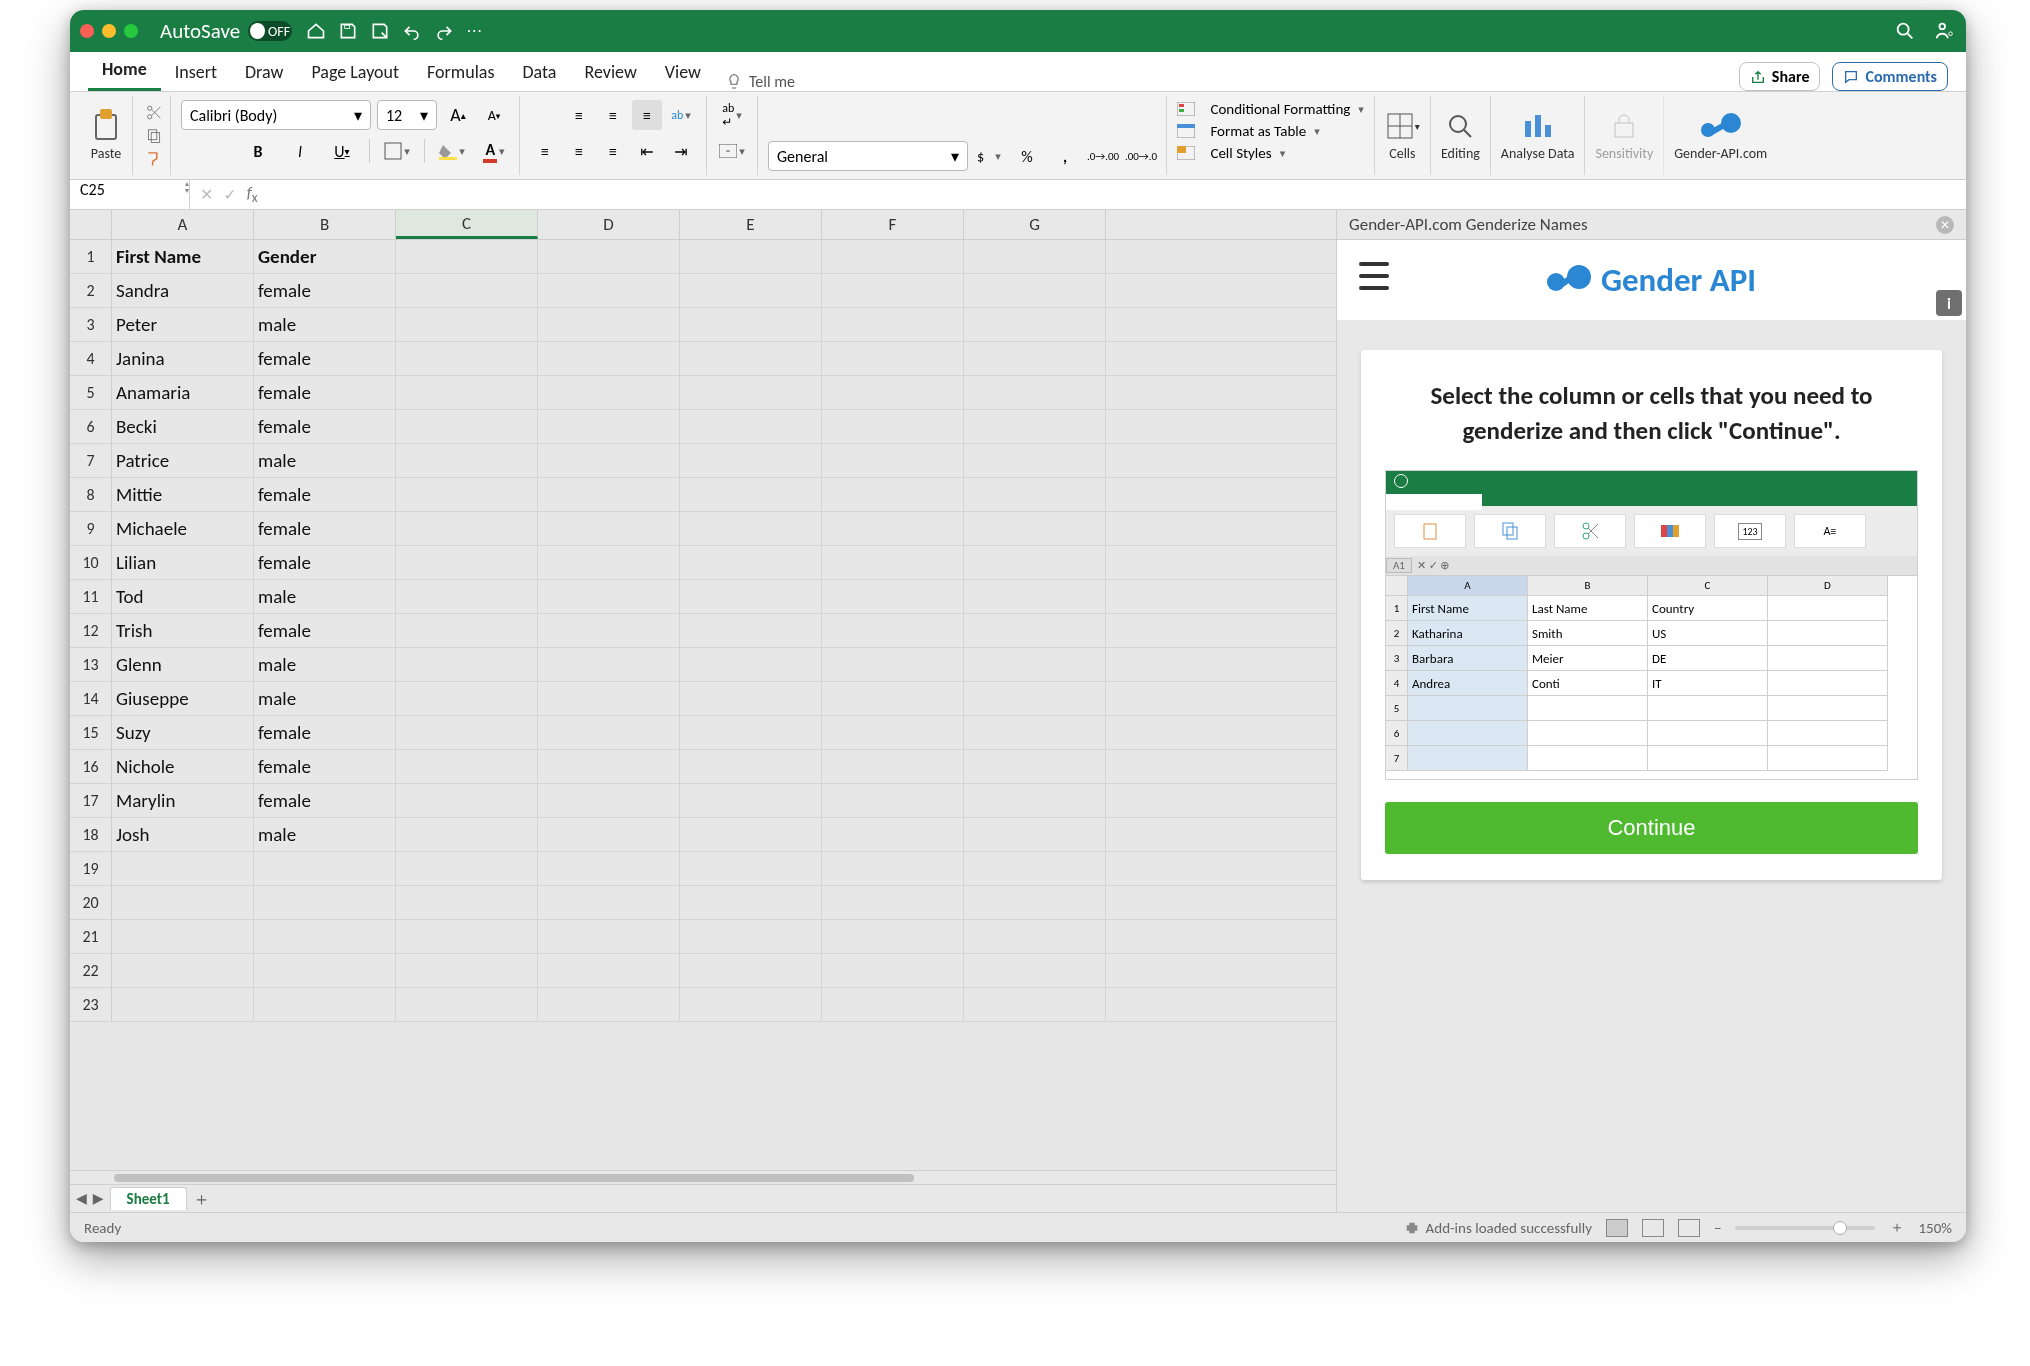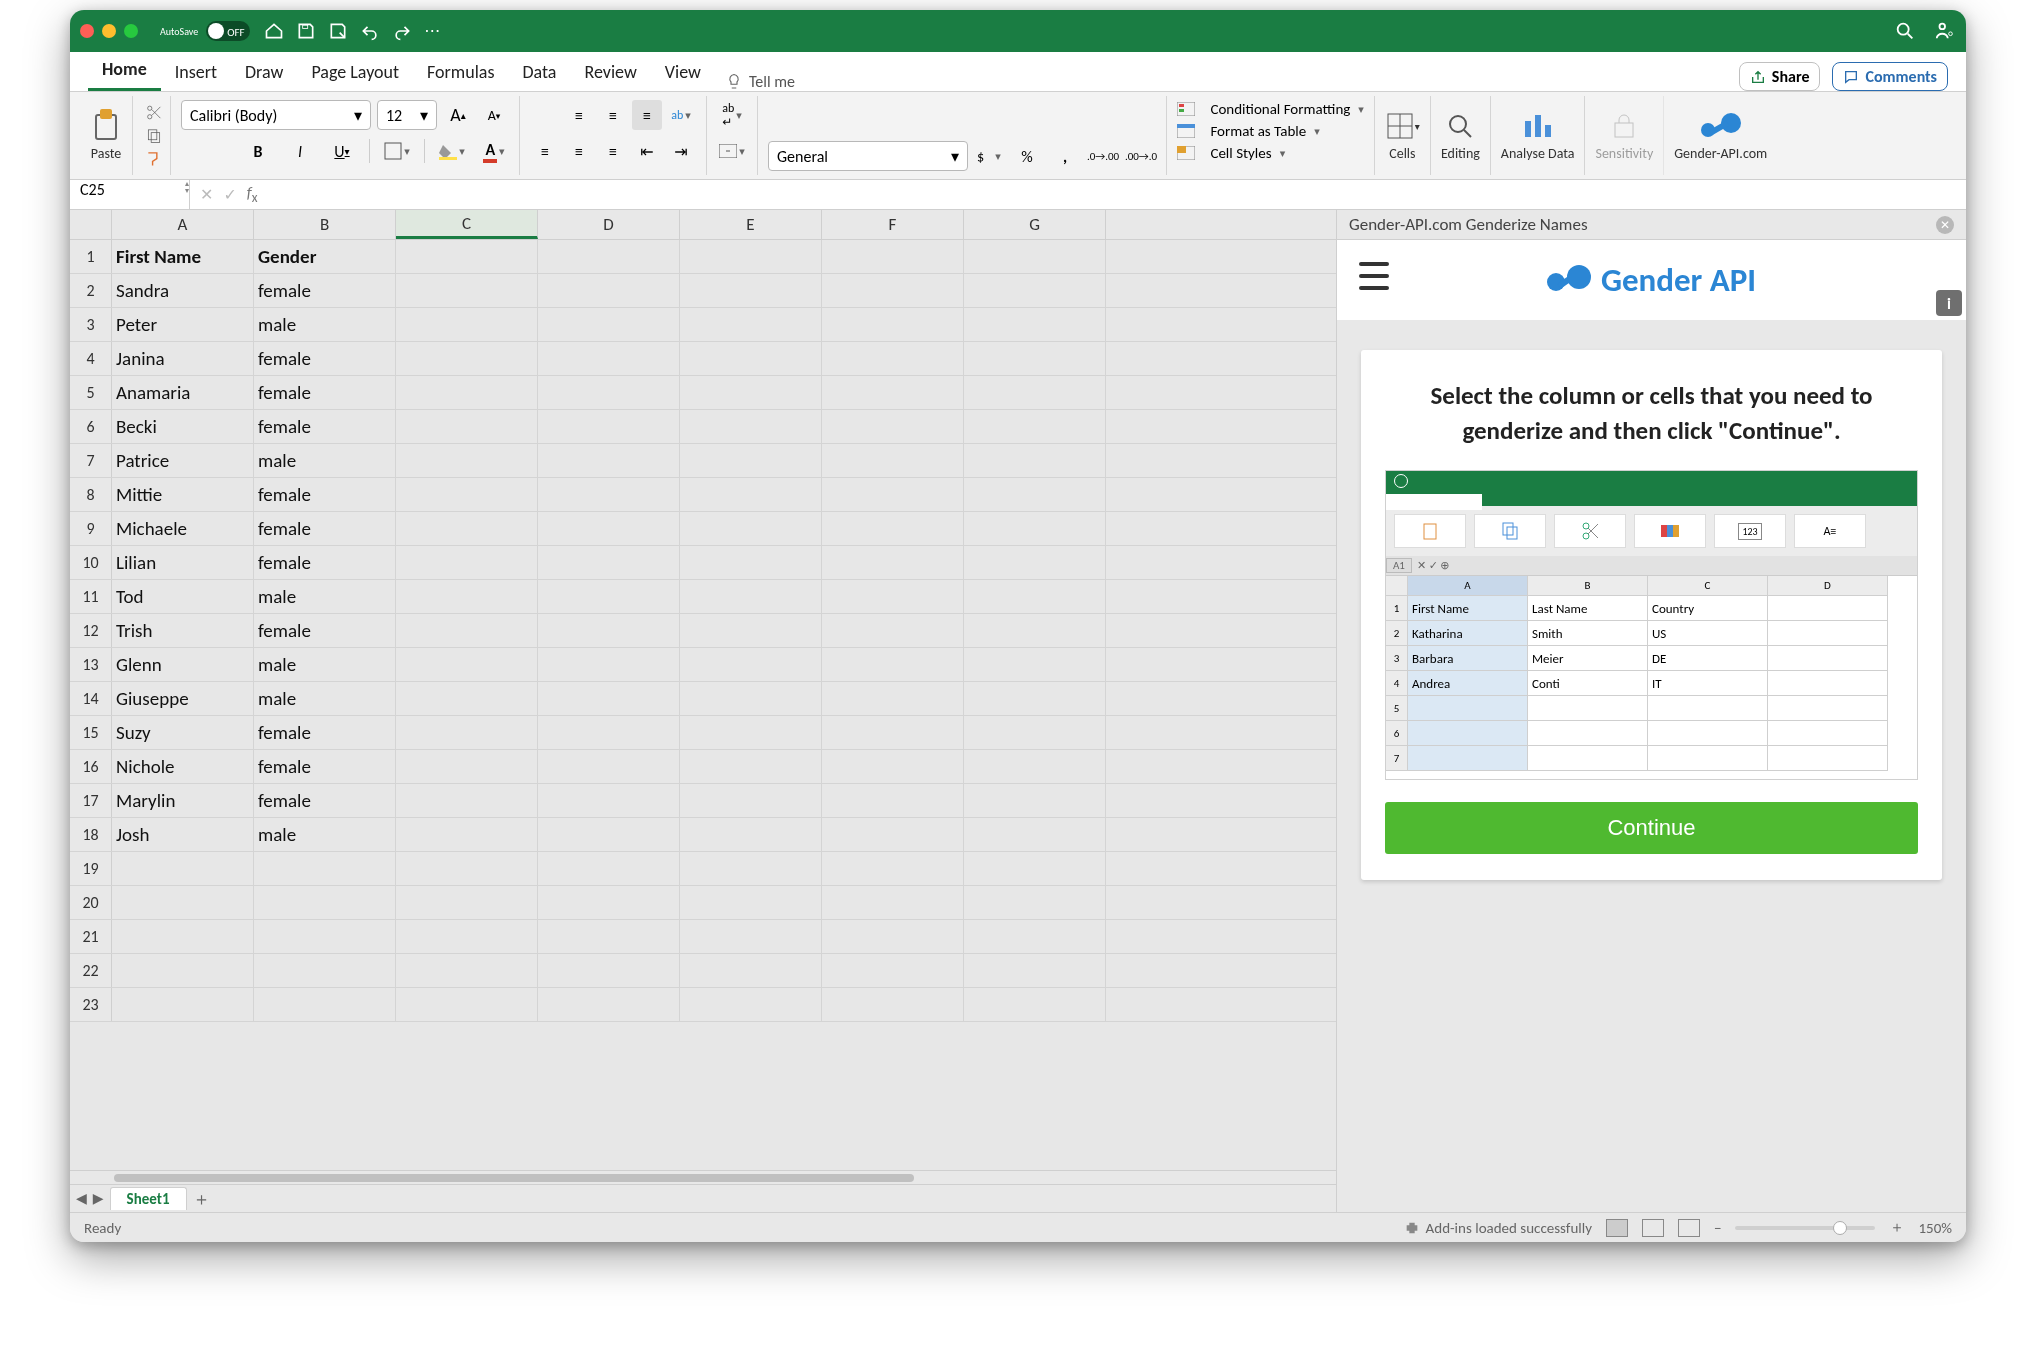--- a/index.html
+++ b/index.html
@@ -7,22 +7,22 @@
 
 
 .frame { position:absolute; left:70px; top:10px; width:1896px; height:1232px; border-radius:14px; overflow:hidden; box-shadow:0 16px 44px rgba(0,0,0,0.35), 0 4px 14px rgba(0,0,0,0.25); background:#e7e7e7; display:flex; flex-direction:column; }
 
 
 .titlebar { height:42px; background:#1a7d43; color:#fff; display:flex; align-items:center; padding:0 10px; }
 .tl-dot { width:14px; height:14px; border-radius:50%; margin-right:8px; }
 .red   { background:#ff5f56; }
 .yellow{ background:#ffbd2e; }
 .green { background:#27c93f; }
-.as-label { margin-left:14px; font-size:10px; font-weight:500; }
-.as-toggle { margin-left:8px; width:44px; height:20px; border-radius:10px; background:#0c4b27; display:flex; align-items:flex-end; padding:2px; justify-content:flex-start; font-size:11px; color:#fff; }
+.as-label { margin-left:14px; font-size:21px; font-weight:500; }
+.as-toggle { margin-left:8px; width:44px; height:20px; border-radius:10px; background:#0c4b27; display:flex; align-items:center; padding:2px; justify-content:flex-start; font-size:14px; color:#fff; }
 .as-toggle .knob { width:16px; height:16px; border-radius:50%; background:#fff; margin-right:3px;}
 .title-icons { display:flex; align-items:center; margin-left:14px; gap:12px; }
 .title-icons svg, .title-icons .dots { fill:#fff; width:20px; height:20px; }
 .title-right { margin-left:auto; display:flex; align-items:center; gap:18px; }
 
 
 .ribbon-tabs { height:40px; background:#fff; display:flex; align-items:flex-end; padding:0 18px; border-bottom:1px solid #d0d0d0; position:relative;}
 .rtab { padding:8px 14px 8px; font-size:18px; color:#222; cursor:default; }
 .rtab.active { font-weight:700; border-bottom:3px solid #1a7d43; }
 .tellme { display:flex; align-items:center; gap:6px; color:#555; margin-left:10px;}

